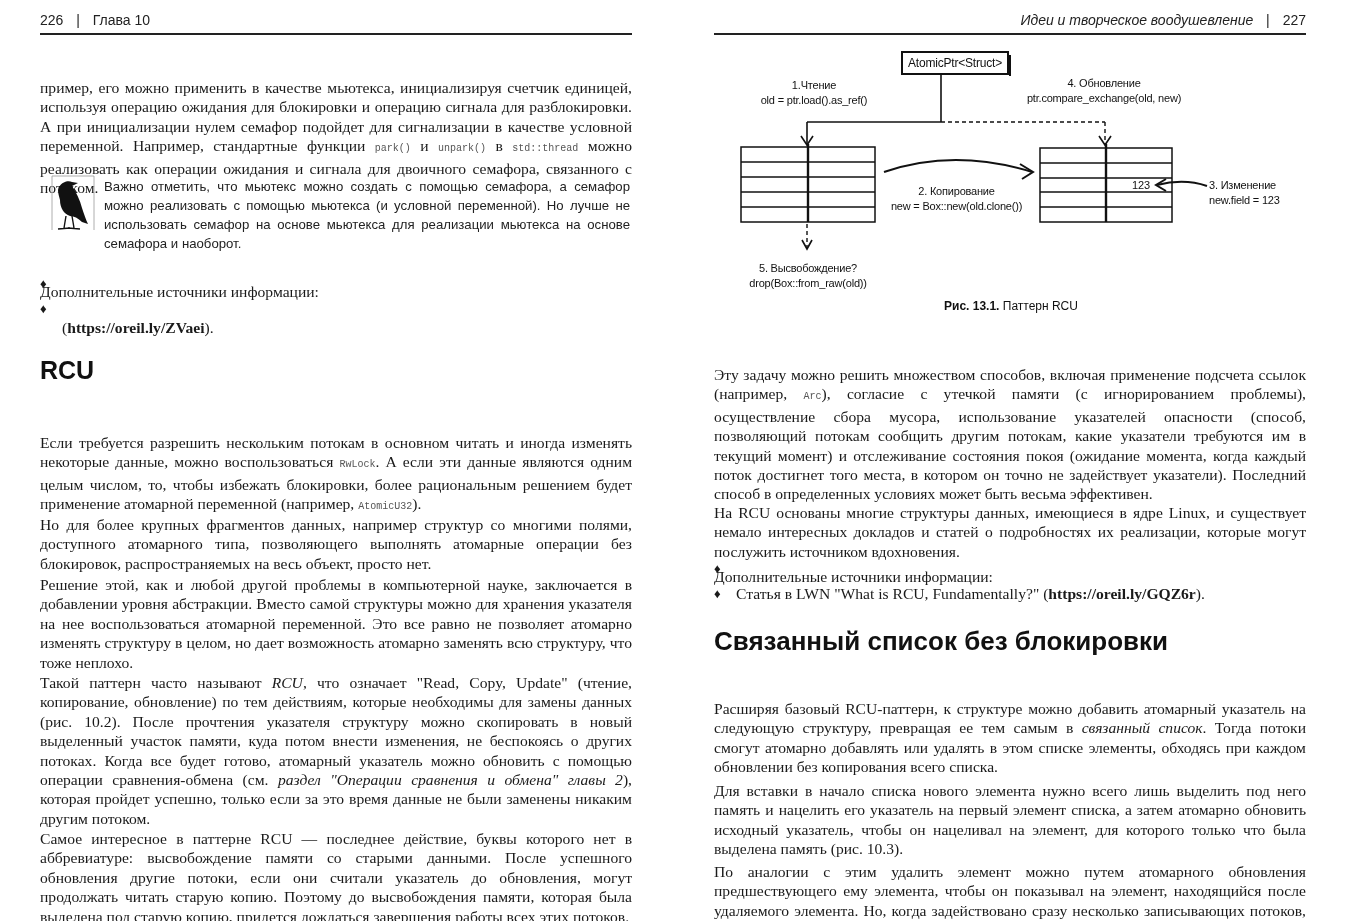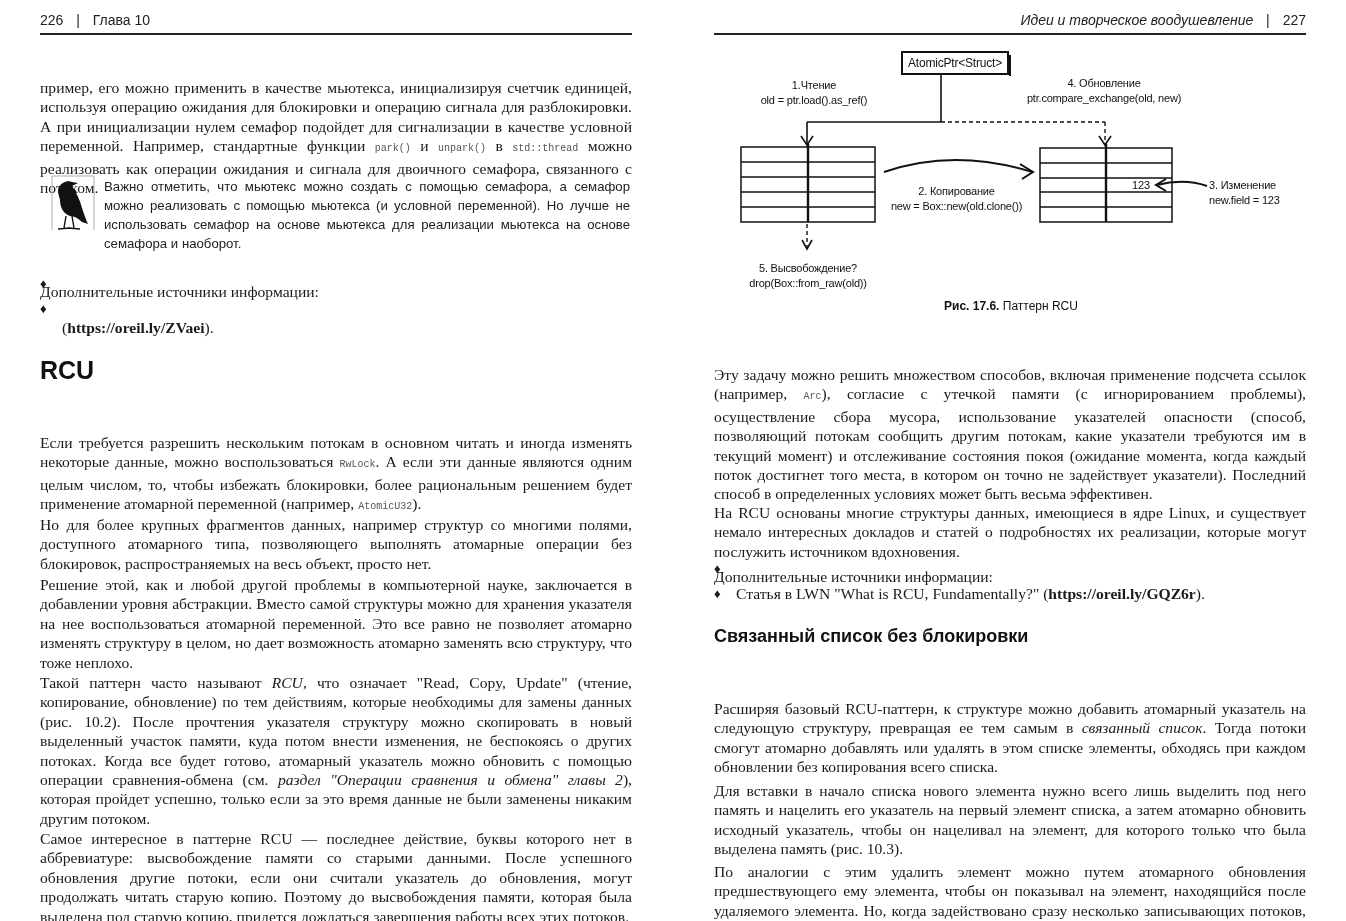--- a/index.html
+++ b/index.html
@@ -142,36 +142,36 @@
       <div>3. Изменение</div>
       <div>new.field = 123</div>
     </div>
 
     <div class="diagram-label" style="left:30px; top:221px; width:128px;">
       <div>5. Высвобождение?</div>
       <div>drop(Box::from_raw(old))</div>
     </div>
   </div>
 
-  <div class="caption" style="left:230px; top:299px;"><span class="bold">Рис. 17.6.</span><span> Паттерн RCU</span></div>
+  <div class="caption" style="left:230px; top:299px;"><span class="bold">Рис. 13.1.</span><span> Паттерн RCU</span></div>
 
   <p class="body-text para" style="top:333px; width:592px;"><span>Эту задачу можно решить множеством способов, включая применение подсчета ссылок (например, </span><span class="mono">Arc</span><span>), согласие с утечкой памяти (с игнорированием проблемы), осуществление сбора мусора, использование указателей опасности (способ, позволяющий потокам сообщить другим потокам, какие указатели требуются им в текущий момент) и отслеживание состояния покоя (ожидание момента, когда каждый поток достигнет того места, в котором он точно не задействует указатели). Последний способ в определенных условиях может быть весьма эффективен.</span></p>
 
   <p class="body-text para" style="top:471px; width:592px;">На RCU основаны многие структуры данных, имеющиеся в ядре Linux, и существует немало интересных докладов и статей о подробностях их реализации, которые могут послужить источником вдохновения.</p>
 
   <p class="body-text para" style="top:535px; width:592px;">Дополнительные источники информации:</p>
 
   <div class="bullet" style="left:0; top:559px; width:592px; height:20px;">
     <span class="diamond">♦</span>
   </div>
   <div class="bullet" style="left:0; top:584px; width:592px; height:20px;">
     <span class="diamond">♦</span>
     <span class="btext"><span>Статья в LWN "What is RCU, Fundamentally?" (</span><span class="bold">https://oreil.ly/GQZ6r</span><span>).</span></span>
   </div>
 
-  <h2 class="h2" style="left:0; top:626px; font-size:18px;">Связанный список без блокировки</h2>
+  <h2 class="h2" style="left:0; top:626px; font-size:26px;">Связанный список без блокировки</h2>
 
   <p class="body-text para" style="top:667px; width:592px;"><span>Расширяя базовый RCU-паттерн, к структуре можно добавить атомарный указатель на следующую структуру, превращая ее тем самым в </span><span class="ital">связанный список</span><span>. Тогда потоки смогут атомарно добавлять или удалять в этом списке элементы, обходясь при каждом обновлении без копирования всего списка.</span></p>
 
   <p class="body-text para" style="top:749px; width:592px;">Для вставки в начало списка нового элемента нужно всего лишь выделить под него память и нацелить его указатель на первый элемент списка, а затем атомарно обновить исходный указатель, чтобы он нацеливал на элемент, для которого только что была выделена память (рис. 10.3).</p>
 
   <p class="body-text para" style="top:830px; width:592px;">По аналогии с этим удалить элемент можно путем атомарного обновления предшествующего ему элемента, чтобы он показывал на элемент, находящийся после удаляемого элемента. Но, когда задействовано сразу несколько записывающих потоков, следует озаботиться конкурентно выполняемыми операциями вставки или</p>
 </div>
 
 </body></html>

